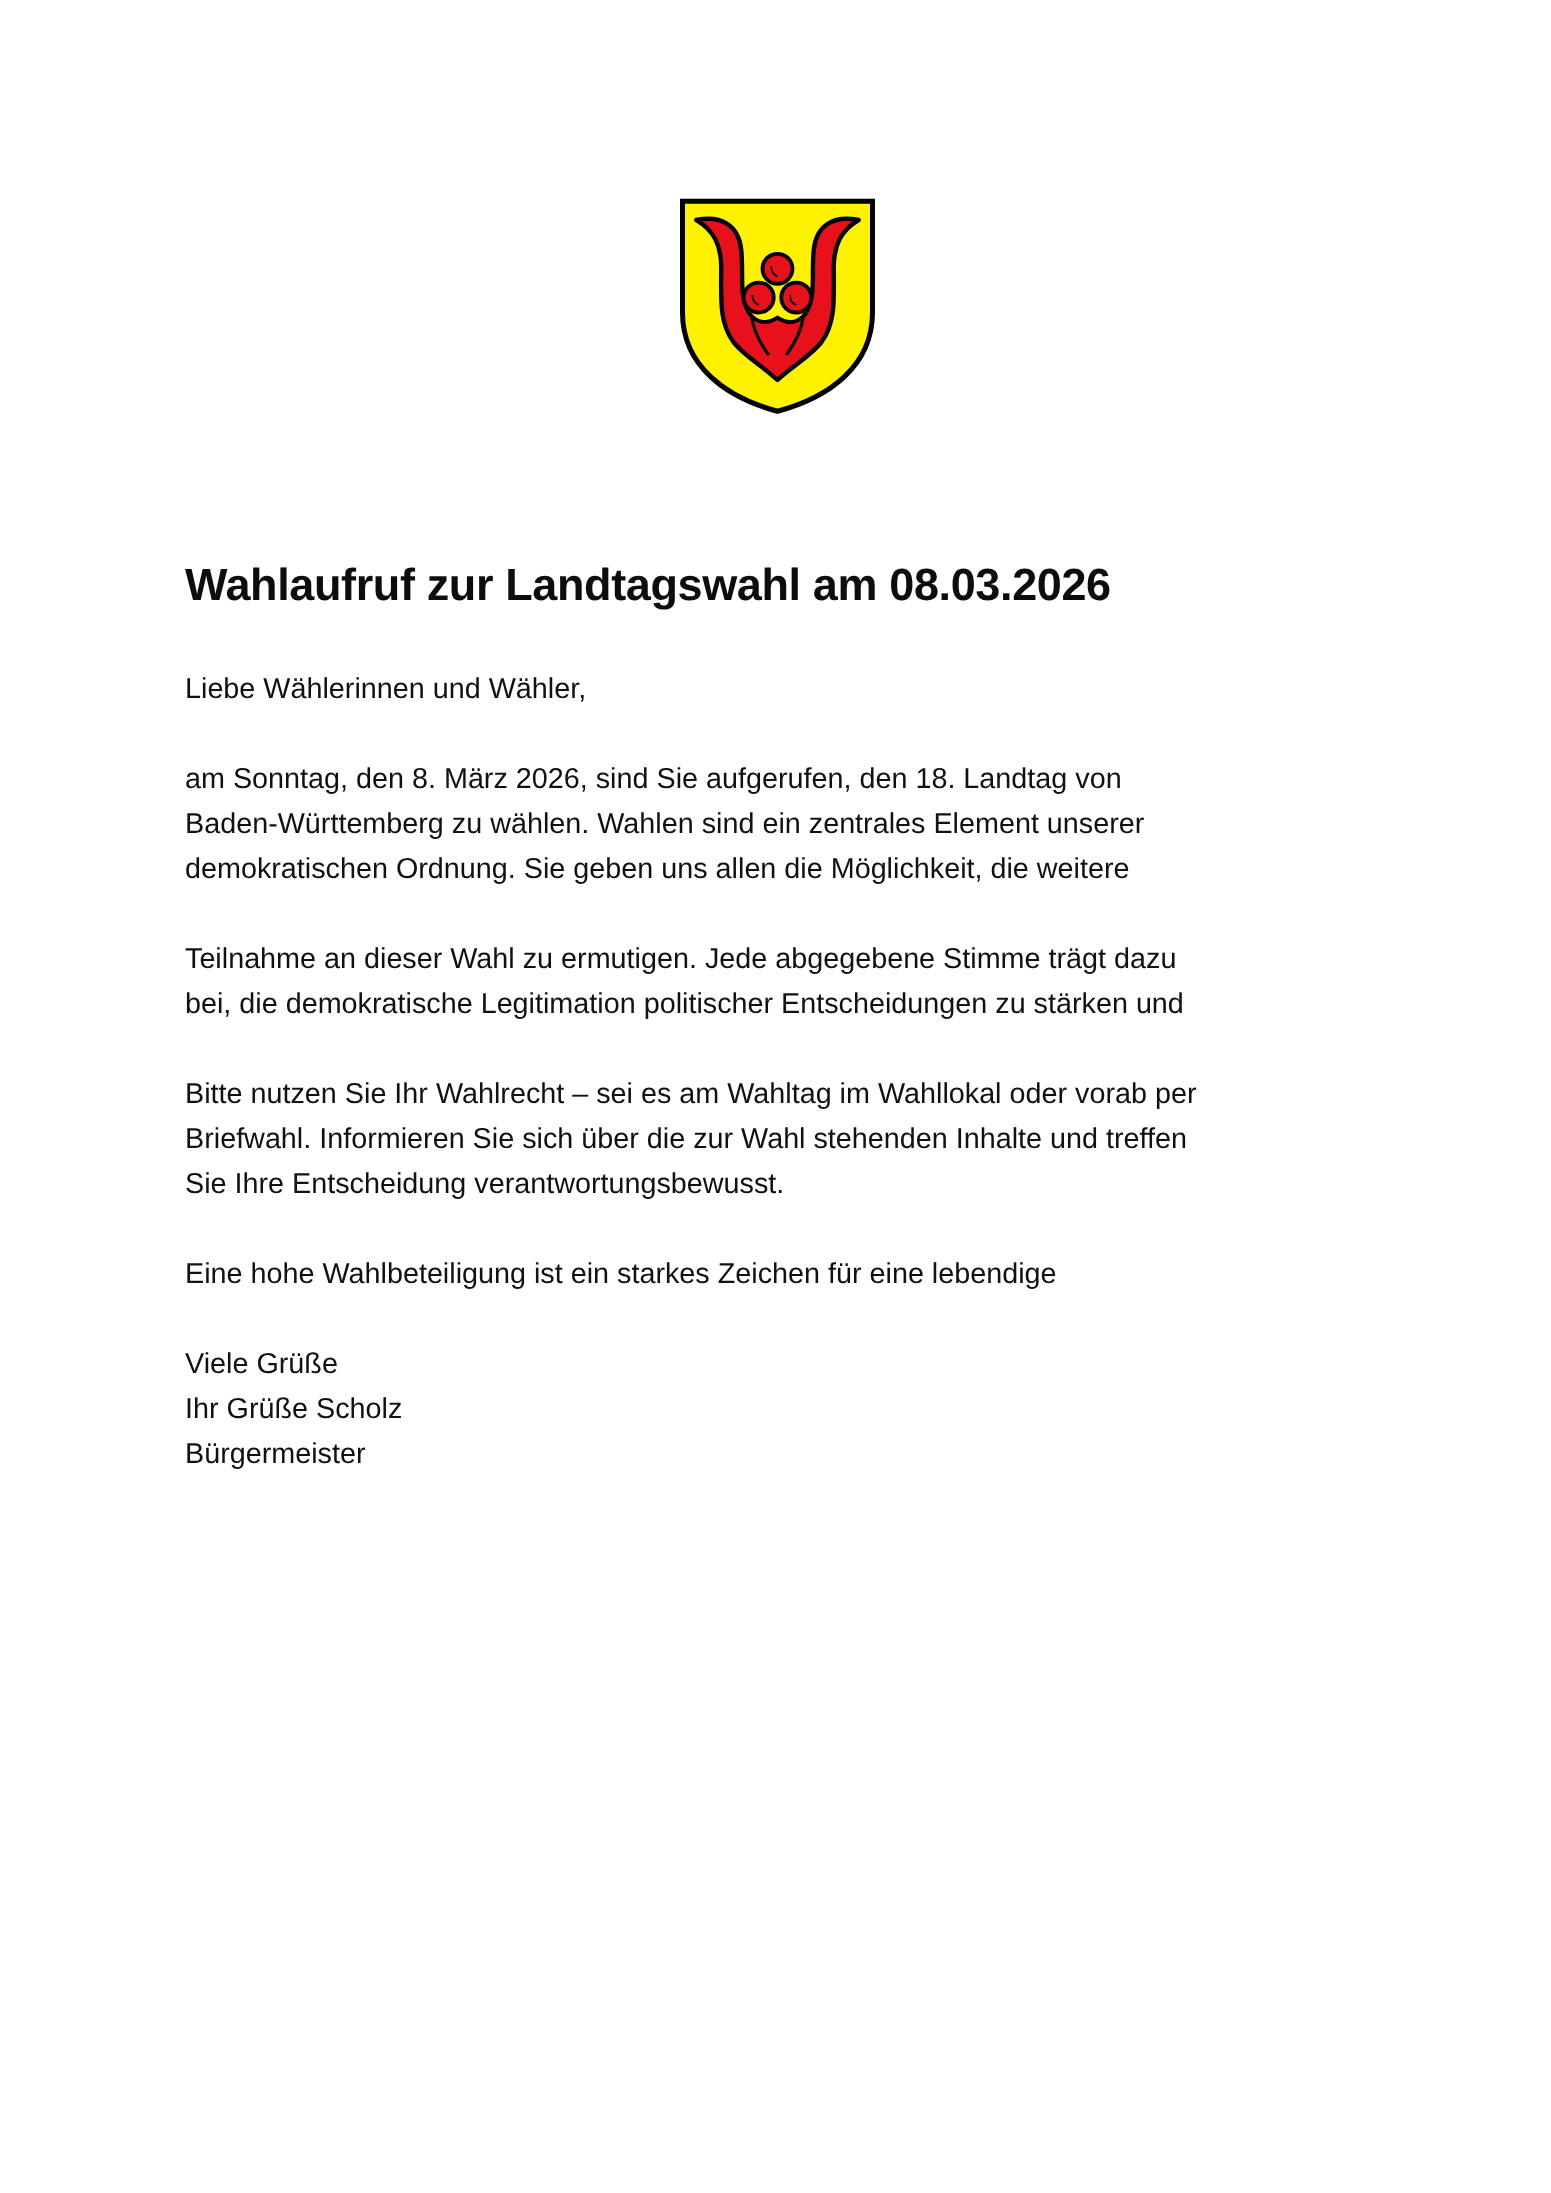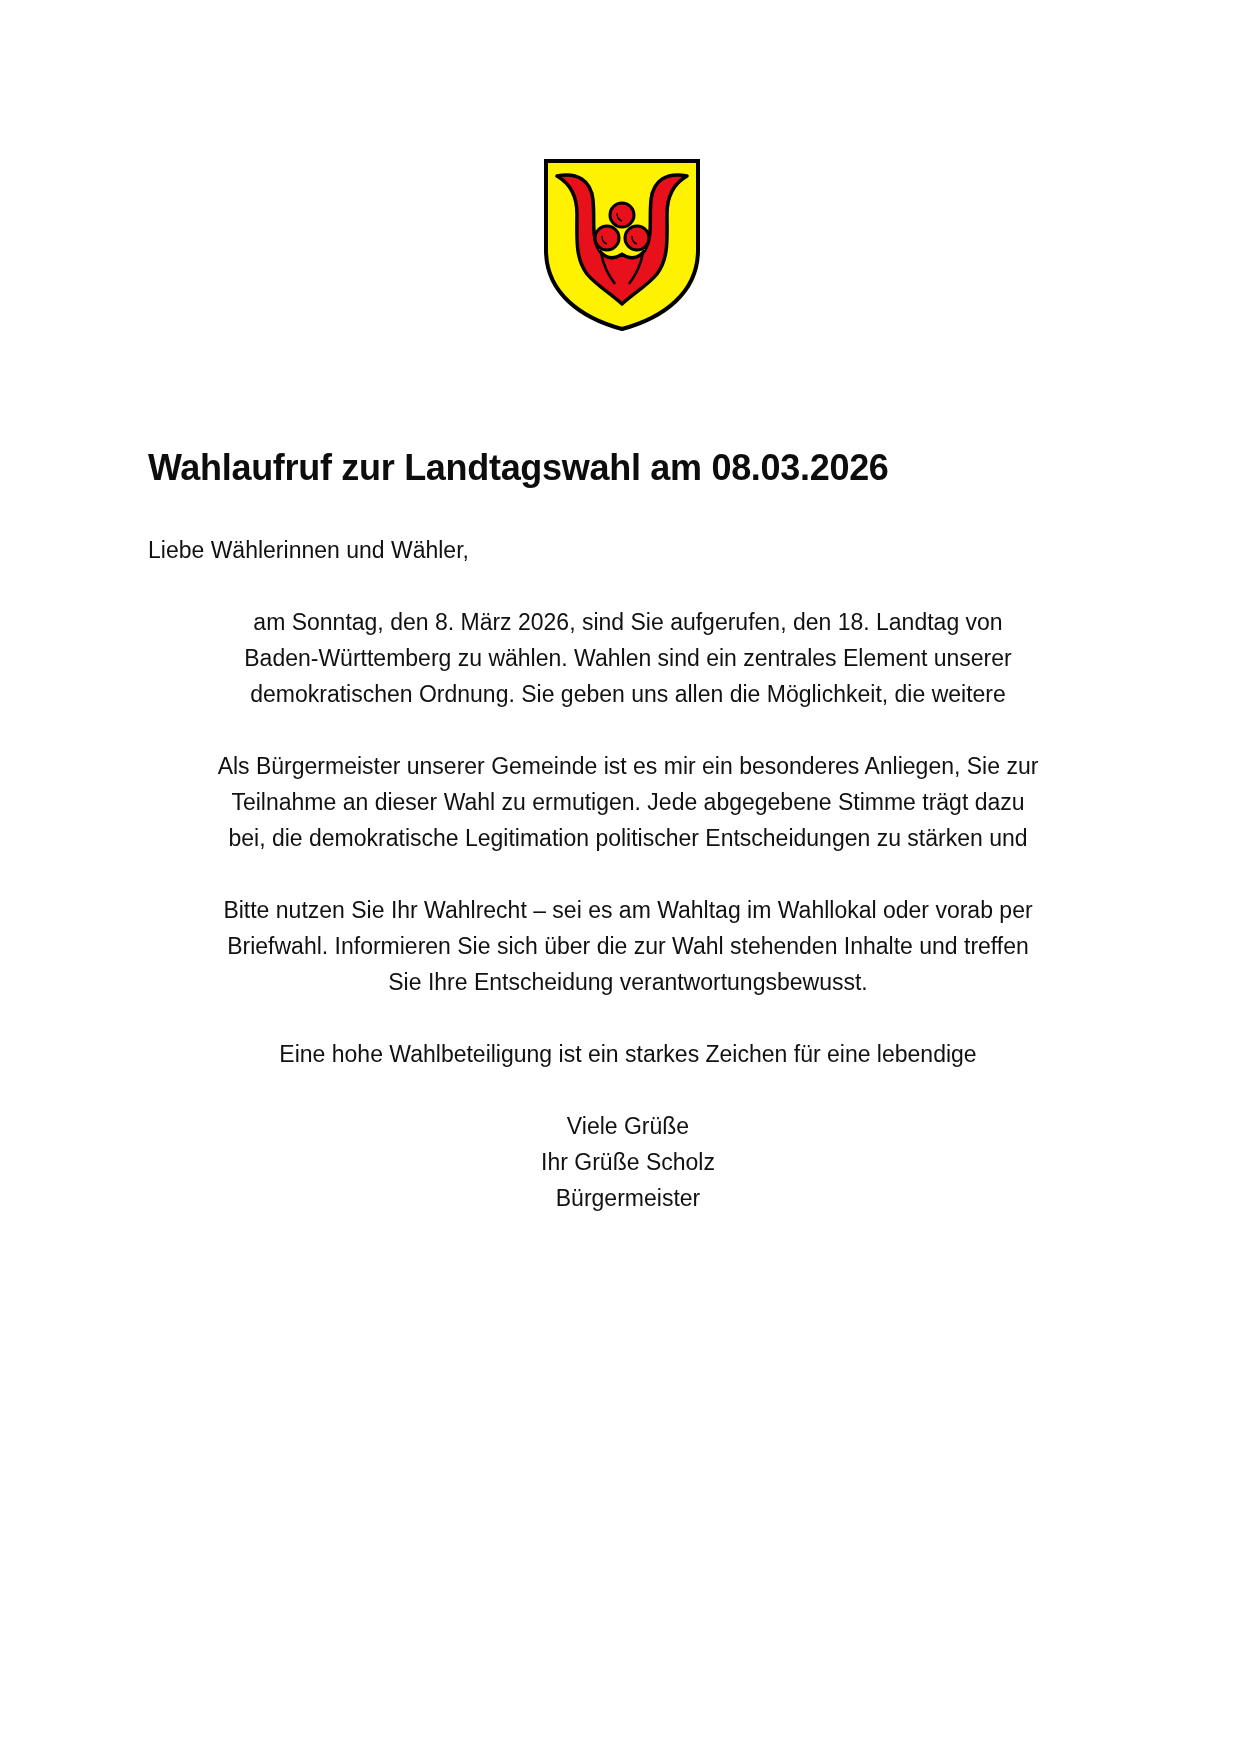--- a/index.html
+++ b/index.html
@@ -51,21 +51,20 @@
       line-height: 36px;
     }
     .para {
       margin: 36px 0 0 0;
       font-size: 23px;
       line-height: 36px;
     }
     .para .line, .signoff .line {
       display: block;
       white-space: nowrap;
-      text-align: center;
     }
     .signoff {
       margin: 36px 0 0 0;
       font-size: 23px;
       line-height: 36px;
     }
   </style>
 </head>
 <body>
 
@@ -110,21 +109,20 @@
 
     <p class="greeting">Liebe Wählerinnen und Wähler,</p>
 
     <p class="para">
       <span class="line">am Sonntag, den 8. März 2026, sind Sie aufgerufen, den 18. Landtag von</span>
       <span class="line">Baden-Württemberg zu wählen. Wahlen sind ein zentrales Element unserer</span>
       <span class="line">demokratischen Ordnung. Sie geben uns allen die Möglichkeit, die weitere</span>
     </p>
 
     <p class="para">
-      <span class="line">Als Bürgermeister unserer Gemeinde ist es mir ein besonderes Anliegen, Sie zur</span>
       <span class="line">Teilnahme an dieser Wahl zu ermutigen. Jede abgegebene Stimme trägt dazu</span>
       <span class="line">bei, die demokratische Legitimation politischer Entscheidungen zu stärken und</span>
     </p>
 
     <p class="para">
       <span class="line">Bitte nutzen Sie Ihr Wahlrecht – sei es am Wahltag im Wahllokal oder vorab per</span>
       <span class="line">Briefwahl. Informieren Sie sich über die zur Wahl stehenden Inhalte und treffen</span>
       <span class="line">Sie Ihre Entscheidung verantwortungsbewusst.</span>
     </p>
 

